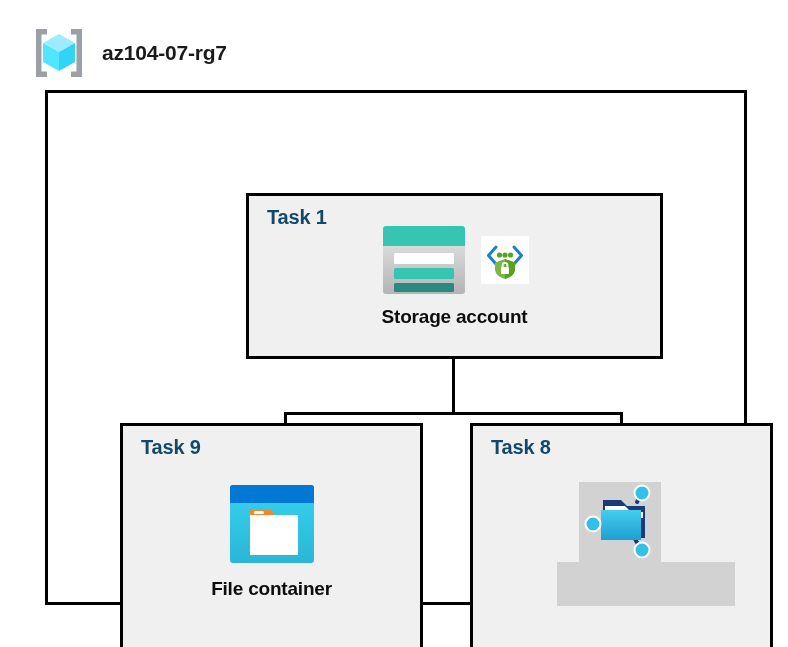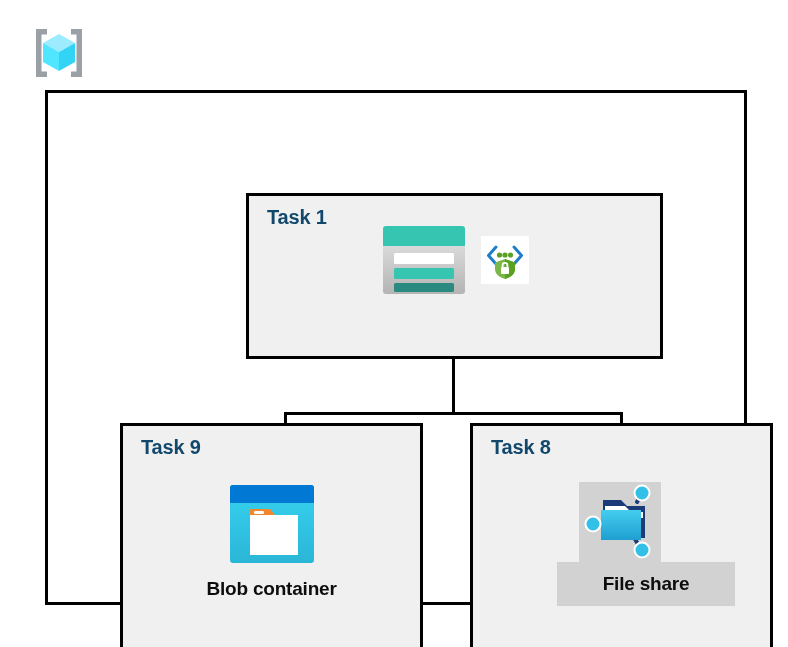--- a/index.html
+++ b/index.html
@@ -124,20 +124,21 @@
 
       <path d="M41 4 L52 4 L52 52 L41 52 L41 46.5 L46.5 46.5 L46.5 9.5 L41 9.5 Z" fill="#9aa0a6"></path>
 
       <path d="M29 9 L45 18 L29 27 L13 18 Z" fill="#9cebff"></path>
 
       <path d="M13 18 L29 27 L29 46 L13 37 Z" fill="#50e6ff"></path>
 
       <path d="M45 18 L45 37 L29 46 L29 27 Z" fill="#32d4f5"></path>
     </svg>
   </div>
+  <div id="rg-title">az104-07-rg7</div>
 </div>
 
 <div id="rg-container">
 
   <div class="conn" id="conn-v-top"></div>
   <div class="conn" id="conn-h-bar"></div>
   <div class="conn" id="conn-v-left"></div>
   <div class="conn" id="conn-v-right"></div>
 
   <div class="task-box" id="task-1-box">
@@ -174,20 +175,21 @@
 
           <path d="M22 21 L32 24.5 V31 C32 36 27.5 39.5 22 41 C16.5 39.5 12 36 12 31 V24.5 Z" fill="#7ab648"></path>
           <path d="M22 21 L32 24.5 V31 C32 36 27.5 39.5 22 41 Z" fill="#5aa122"></path>
 
           <rect x="18" y="29" width="8" height="7" rx="1" fill="#ffffff"></rect>
           <path d="M19.6 29 V27.3 A2.4 2.4 0 0 1 24.4 27.3 V29" fill="none" stroke="#ffffff" stroke-width="1.8"></path>
         </svg>
       </span>
     </div>
 
+    <div class="node-caption" style="top:110px;">Storage account</div>
   </div>
 
   <div class="task-box" id="task-2-box">
     <div class="task-label">Task 9</div>
 
     <div class="icon-slot" style="left:0; top:52px; width:100%; height:92px;">
       <span>
         <svg width="88" height="82" viewBox="0 0 88 82" aria-hidden="true">
           <defs>
             <linearGradient id="blobBody" x1="0" y1="0" x2="0" y2="1">
@@ -199,21 +201,21 @@
           <path d="M5 2 H83 A3 3 0 0 1 86 5 V20 H2 V5 A3 3 0 0 1 5 2 Z" fill="#0078d4"></path>
 
           <rect x="22" y="32" width="48" height="40" fill="#ffffff"></rect>
 
           <path d="M22 26 H42 L47 32 H22 Z" fill="#f2882d"></path>
           <rect x="26" y="28" width="10" height="3" rx="1.2" fill="#ffffff"></rect>
         </svg>
       </span>
     </div>
 
-    <div class="node-caption" style="top:152px;">Blob container</div>
+    <div class="node-caption" style="top:152px;">File container</div>
   </div>
 
   <div class="task-box" id="task-3-box">
     <div class="task-label">Task 8</div>
   </div>
 
   <div class="highlight" id="fileshare-hl-icon"></div>
   <div class="highlight" id="fileshare-hl-text"></div>
 
   <div style="position:absolute; left:531px; top:389px; width:82px; height:80px; display:flex; align-items:center; justify-content:center;">
@@ -234,17 +236,14 @@
       <path d="M24 22 H44 L50 28 H62 V34 H24 Z" fill="#ffffff"></path>
 
       <path d="M20 26 H60 V56 H20 Z" fill="url(#fsFolder)"></path>
 
       <circle cx="12" cy="40" r="7.5" fill="#32bfe8" stroke="#ffffff" stroke-width="2"></circle>
       <circle cx="61" cy="9" r="7.5" fill="#32bfe8" stroke="#ffffff" stroke-width="2"></circle>
       <circle cx="61" cy="66" r="7.5" fill="#32bfe8" stroke="#ffffff" stroke-width="2"></circle>
     </svg>
   </div>
 
-  <div style="position:absolute; left:509px; top:469px; width:178px; height:44px; display:flex; align-items:center; justify-content:center;">
-    <span style="font-size:19px; font-weight:bold; color:#0d0d0d; letter-spacing:-0.2px;">File share</span>
-  </div>
 
 </div>
 
 </body></html>

